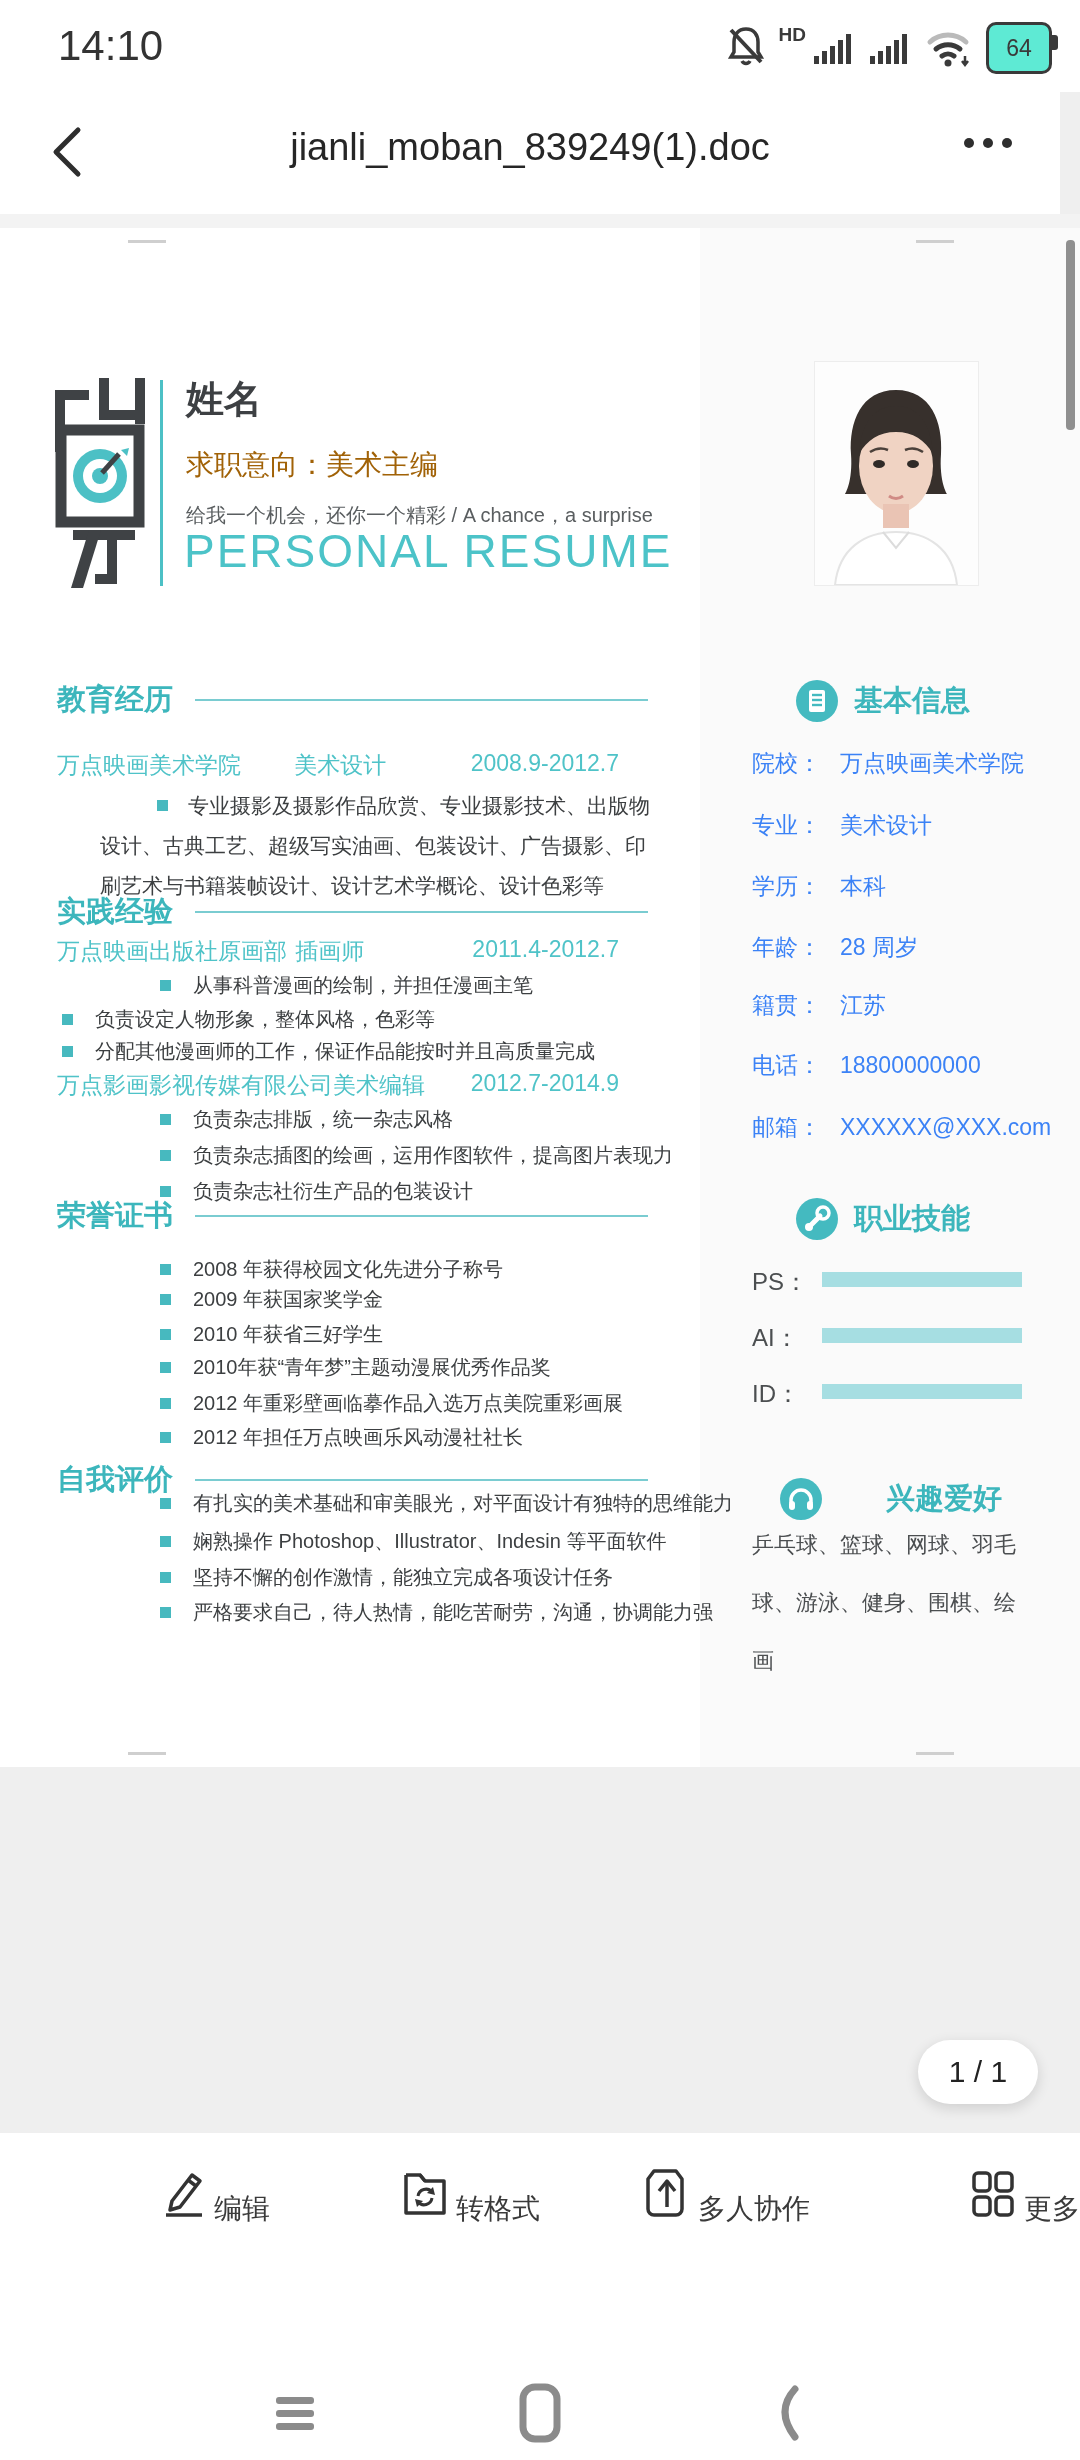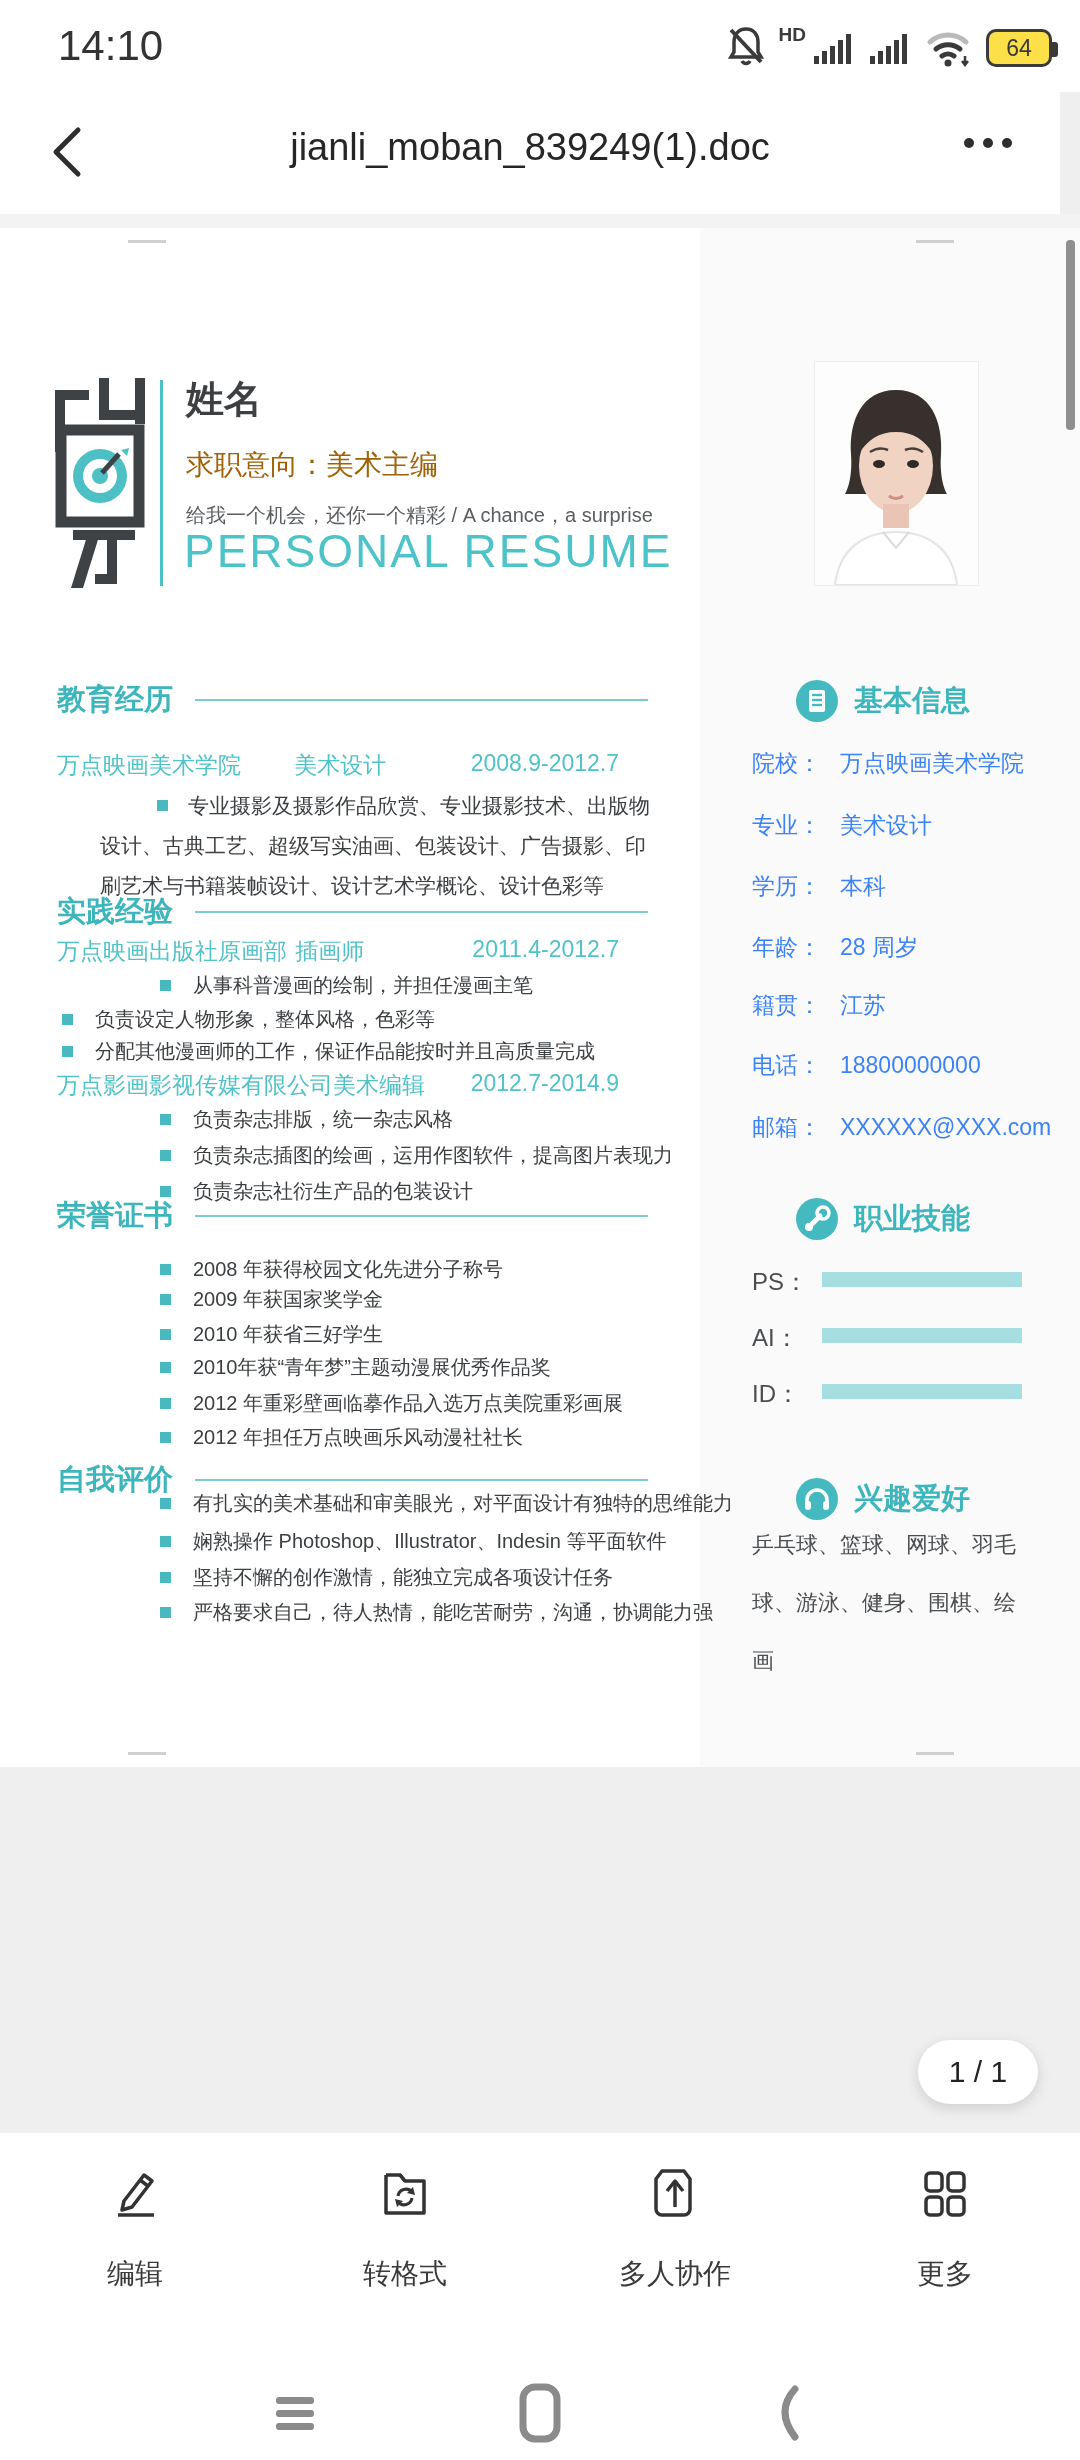--- a/index.html
+++ b/index.html
@@ -7,22 +7,22 @@
   .screen {
     position:relative; width:1080px; height:2460px; margin:0 auto;
     background:#efefef; overflow:hidden;
     font-family:"Liberation Sans","DejaVu Sans",sans-serif; color:#3a3d3f;
   }
   
   .status-bar { position:absolute; top:0; left:0; width:1080px; height:92px; background:#ffffff; }
   .status-time { position:absolute; left:58px; top:22px; font-size:42px; color:#333; }
   .status-icons { position:absolute; right:28px; top:24px; height:48px; display:flex; align-items:center; gap:12px; }
   .hd-label { font-size:19px; font-weight:bold; color:#3a3a3a; align-self:flex-start; margin-right:-6px; }
-  .battery { position:relative; width:66px; height:38px; border:3px solid #3a3a3a; border-radius:10px;
-             display:flex; align-items:center; justify-content:center; background:#fde047; }
+  .battery { position:relative; width:66px; height:52px; border:3px solid #3a3a3a; border-radius:10px;
+             display:flex; align-items:center; justify-content:center; background:#5eead4; }
   .battery-num { font-size:23px; color:#3a3a3a; }
   .battery-nub { position:absolute; right:-9px; top:10px; width:6px; height:15px; background:#3a3a3a; border-radius:0 3px 3px 0; }
   
   .title-bar { position:absolute; top:92px; left:0; width:1060px; height:122px; background:#ffffff; }
   .back-btn { position:absolute; left:40px; top:30px; width:60px; height:60px; cursor:pointer; }
   .doc-title { position:absolute; left:140px; right:140px; top:34px; text-align:center;
                font-size:38px; color:#262626; white-space:nowrap; overflow:hidden; }
   .more-btn { position:absolute; right:48px; top:46px; display:flex; gap:9px; cursor:pointer; }
   .more-btn i { width:10px; height:10px; border-radius:50%; background:#2e2e2e; }
   .bar-strip { position:absolute; top:214px; left:0; width:1080px; height:14px; background:#f3f3f3; }
@@ -65,21 +65,21 @@
   .skill-row .lab { position:absolute; left:0; top:-6px; font-size:24px; color:#4b4e50; }
   .skill-bar { position:absolute; left:70px; top:0; width:200px; height:15px; background:#a6dee2; }
   .skill-fill { height:15px; background:#3eb7bd; }
   .interests { position:absolute; left:752px; width:284px; font-size:22px; line-height:58px; color:#4b4e50; }
   
   .page-pill { position:absolute; left:918px; top:2040px; width:120px; height:64px; background:#ffffff; border-radius:32px;
                display:flex; align-items:center; justify-content:center; font-size:30px; color:#222;
                box-shadow:0 4px 14px rgba(0,0,0,0.14); }
   .bottom-panel { position:absolute; left:0; top:2133px; width:1080px; height:327px; background:#ffffff; }
   .toolbar { position:absolute; left:0; top:30px; width:1080px; display:flex; }
-  .tool-item { flex:1; display:flex; flex-direction:column; align-items:center; cursor:pointer;justify-content:flex-end; }
+  .tool-item { flex:1; display:flex; align-items:center; cursor:pointer;justify-content:flex-end; }
   .tool-item svg { margin-bottom:26px; }
   .tool-label { font-size:28px; color:#3a3a3a; }
   .nav-bar { position:absolute; left:0; top:232px; width:1080px; height:95px; display:flex; align-items:center; justify-content:center; gap:185px; }
   .nav-btn { width:60px; height:60px; display:flex; align-items:center; justify-content:center; cursor:pointer; }
 </style>
 </head>
 <body>
 
 <div class="screen">
 
@@ -332,21 +332,21 @@
     </div>
     <div class="skill-row" style="top:1100px;">
       <span class="lab">AI：</span>
       <span class="skill-bar"><span class="skill-fill" style="width: 86%;"></span></span>
     </div>
     <div class="skill-row" style="top:1156px;">
       <span class="lab">ID：</span>
       <span class="skill-bar"><span class="skill-fill" style="width: 77%;"></span></span>
     </div>
 
-    <div class="side-hdr" style="left:796px;top:1250px;">
+    <div class="side-hdr" style="left:780px;top:1250px;gap:48px;">
       <span class="circ">
         <svg width="42" height="42" viewBox="0 0 42 42">
           <circle cx="21" cy="21" r="21" fill="#44bac0"></circle>
           <path d="M11 25 v-3 a10 10 0 0 1 20 0 v3" fill="none" stroke="#ffffff" stroke-width="3.5"></path>
           <rect x="9" y="23" width="6" height="9" rx="3" fill="#ffffff"></rect>
           <rect x="27" y="23" width="6" height="9" rx="3" fill="#ffffff"></rect>
         </svg>
       </span>
       <span class="t">兴趣爱好</span>
     </div>

